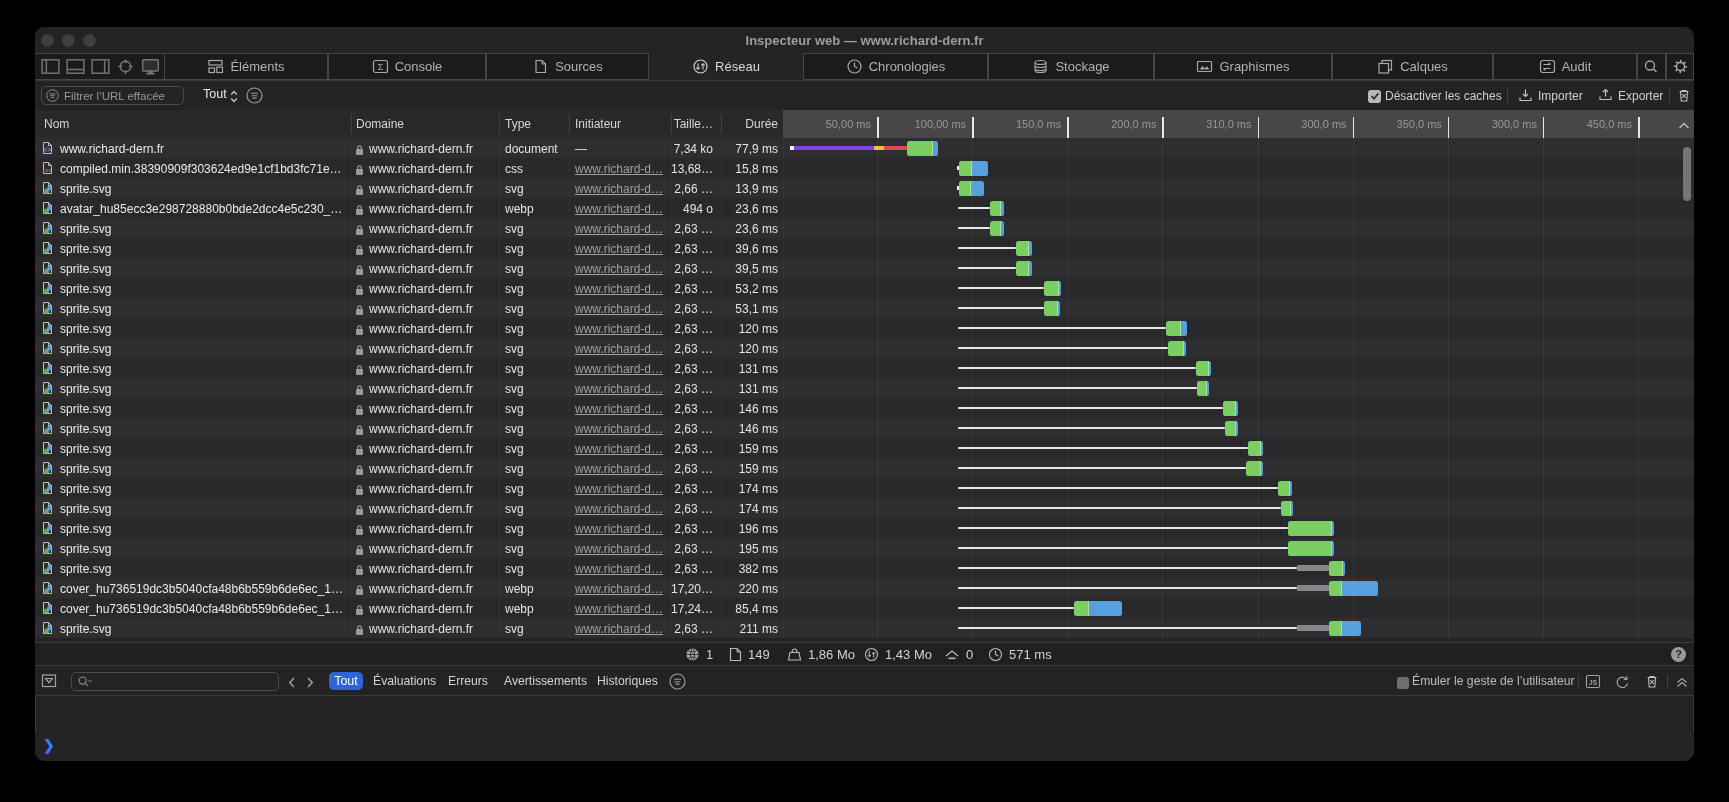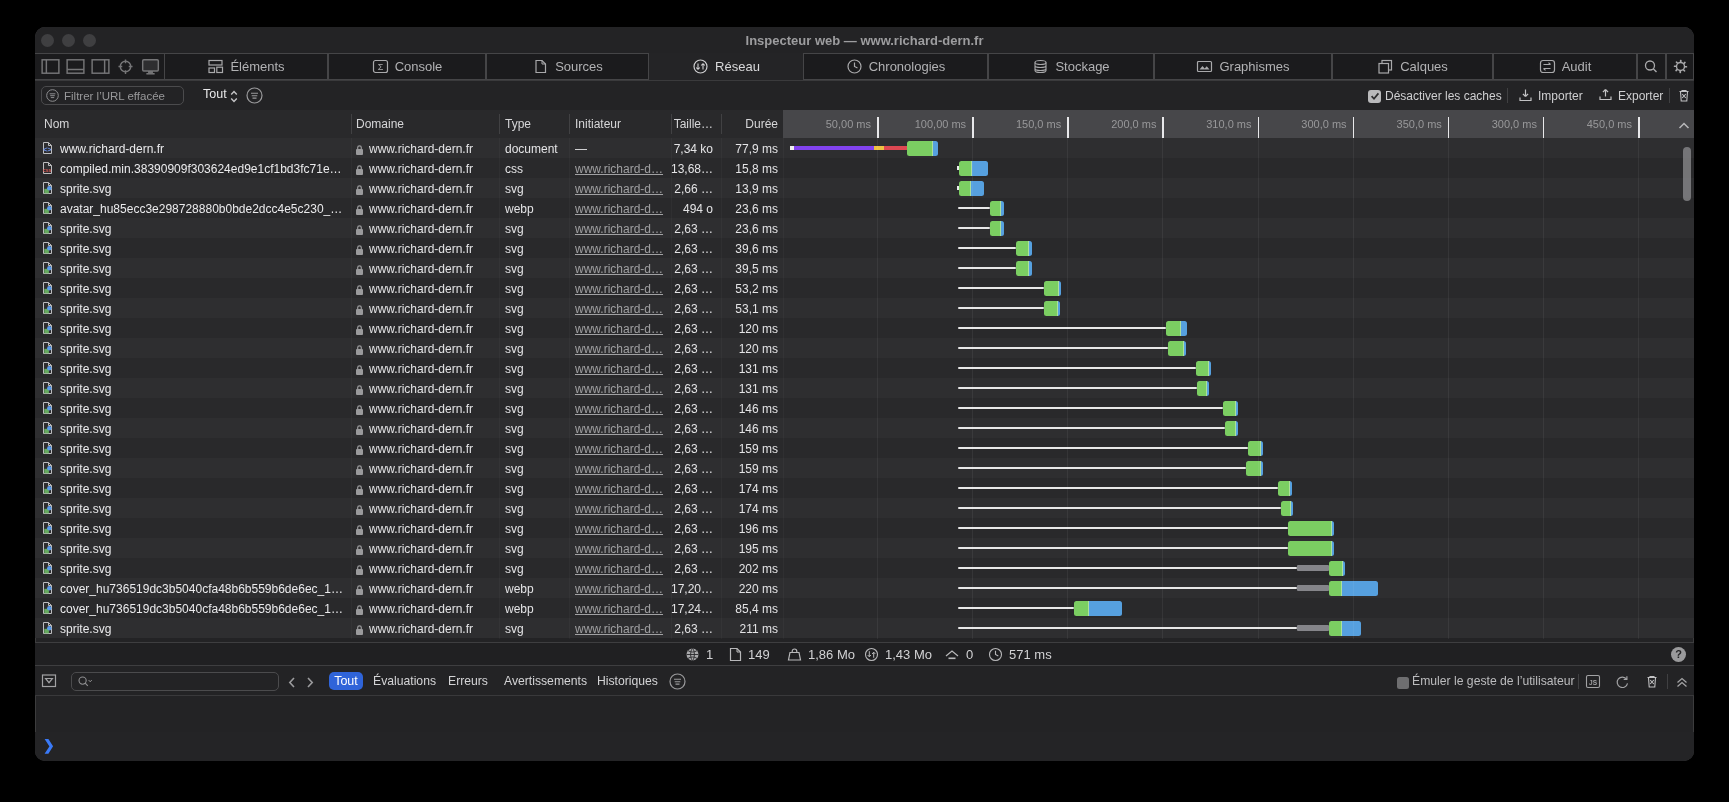--- a/index.html
+++ b/index.html
@@ -815,21 +815,21 @@
           </svg></div>
         <div class="nm">sprite.svg</div>
         <div class="lk"><svg width="9" height="12" viewBox="0 0 9 12" style="">
             <rect x="1" y="5" width="7" height="6" rx="1" fill="#9a9a9c"></rect>
             <path d="M2.7 5 v-1.4 a1.8 1.8 0 0 1 3.6 0 V5" fill="none" stroke="#9a9a9c" stroke-width="1.2"></path>
           </svg></div>
         <div class="dm">www.richard-dern.fr</div>
         <div class="tp">svg</div>
         <div class="it"><span class="ilink">www.richard-d…</span></div>
         <div class="sz">2,63 …</div>
-        <div class="du">202 ms</div>
+        <div class="du">382 ms</div>
         <div class="wline" style="left:923px;width:339px"></div>
         <div class="wgray" style="left:1262px;width:32px"></div>
         <div class="wbox" style="left:1294px;width:16px">
           <div class="bg" style="width:14px"></div>
           <div class="bb" style="left:14px;width:2px"></div>
           <div class="bdiv" style="left:13px"></div>
         </div>
       </div>
 <div class="row odd" style="top:551px">
         <div class="ic" style="left:7px"><svg width="11" height="14" viewBox="0 0 11 14" style="">

